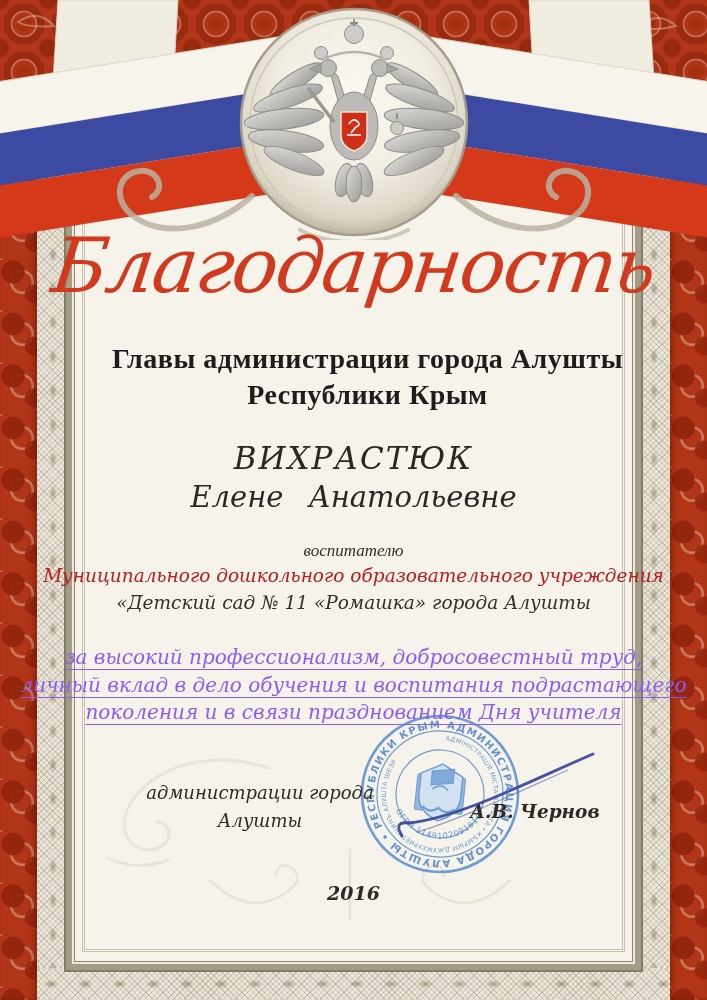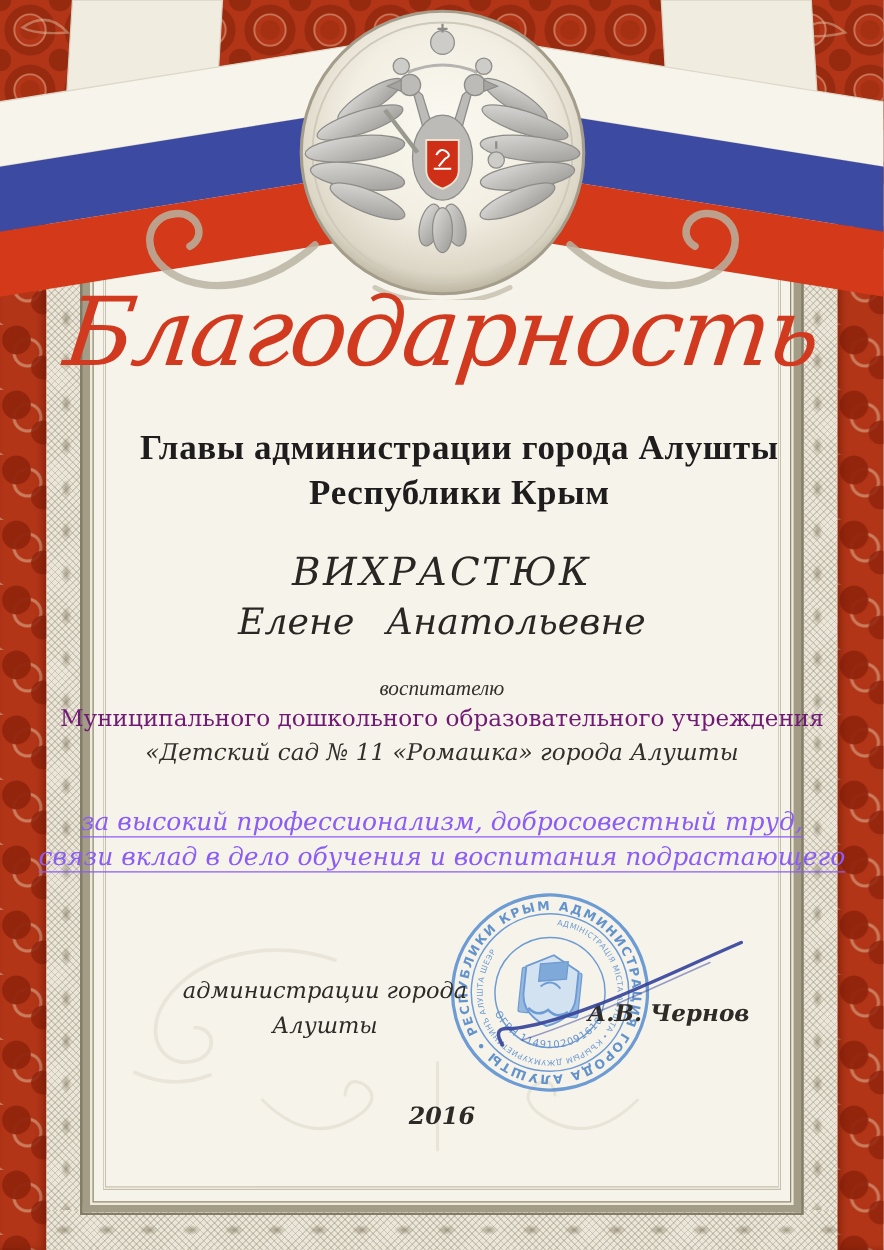--- a/index.html
+++ b/index.html
@@ -65,21 +65,21 @@
   }
   .surname{
     top:440px;font-family:"DejaVu Serif",serif;font-style:italic;
     font-size:31px;color:#2a2624;letter-spacing:2px;
   }
   .givenname{
     top:480px;font-family:"DejaVu Serif",serif;font-style:italic;
     font-size:29px;color:#2a2624;word-spacing:16px;
   }
   .role{top:541px;font-family:Liberation Serif, serif;font-style:italic;font-size:17px;color:#33302c;}
-  .orgline1{top:565px;font-family:"DejaVu Serif",serif;font-size:18.5px;color:#701a75;}
+  .orgline1{top:565px;font-family:"DejaVu Serif",serif;font-style:italic;font-size:18.5px;color:#b91c1c;}
   .orgline2{top:592px;font-family:"DejaVu Serif",serif;font-style:italic;font-size:18.5px;color:#33302c;}
   .reason{
     top:644px;font-family:"DejaVu Serif",serif;font-style:italic;
     font-size:20px;line-height:1.38;color:#8b5cf6;
   }
   .reason span{text-decoration:underline;text-decoration-thickness:1.3px;text-underline-offset:5px;}
   .signatory{
     position:absolute;left:120px;top:779px;width:280px;text-align:center;
     font-family:"DejaVu Serif",serif;font-style:italic;font-size:18px;
     line-height:1.55;color:#2d2a27;
@@ -240,21 +240,22 @@
 
     <div class="t-center surname">ВИХРАСТЮК</div>
     <div class="t-center givenname">Елене  Анатольевне</div>
 
     <div class="t-center role">воспитателю</div>
     <div class="t-center orgline1">Муниципального дошкольного образовательного учреждения</div>
     <div class="t-center orgline2">«Детский сад № 11 «Ромашка» города Алушты</div>
 
     <div class="t-center reason">
       <div><span>за  высокий профессионализм, добросовестный труд,</span></div>
-      <div><span>связи вклад в дело обучения и воспитания подрастающего</span></div>
+      <div><span>личный вклад в дело обучения и воспитания подрастающего</span></div>
+      <div><span>поколения и в связи празднованием Дня учителя</span></div>
     </div>
 
     <div class="signatory">
       <div>администрации города Алушты</div>
     </div>
 
     <div class="sign-name">А.В. Чернов</div>
 
     <div class="t-center year">2016</div>
   </div>

